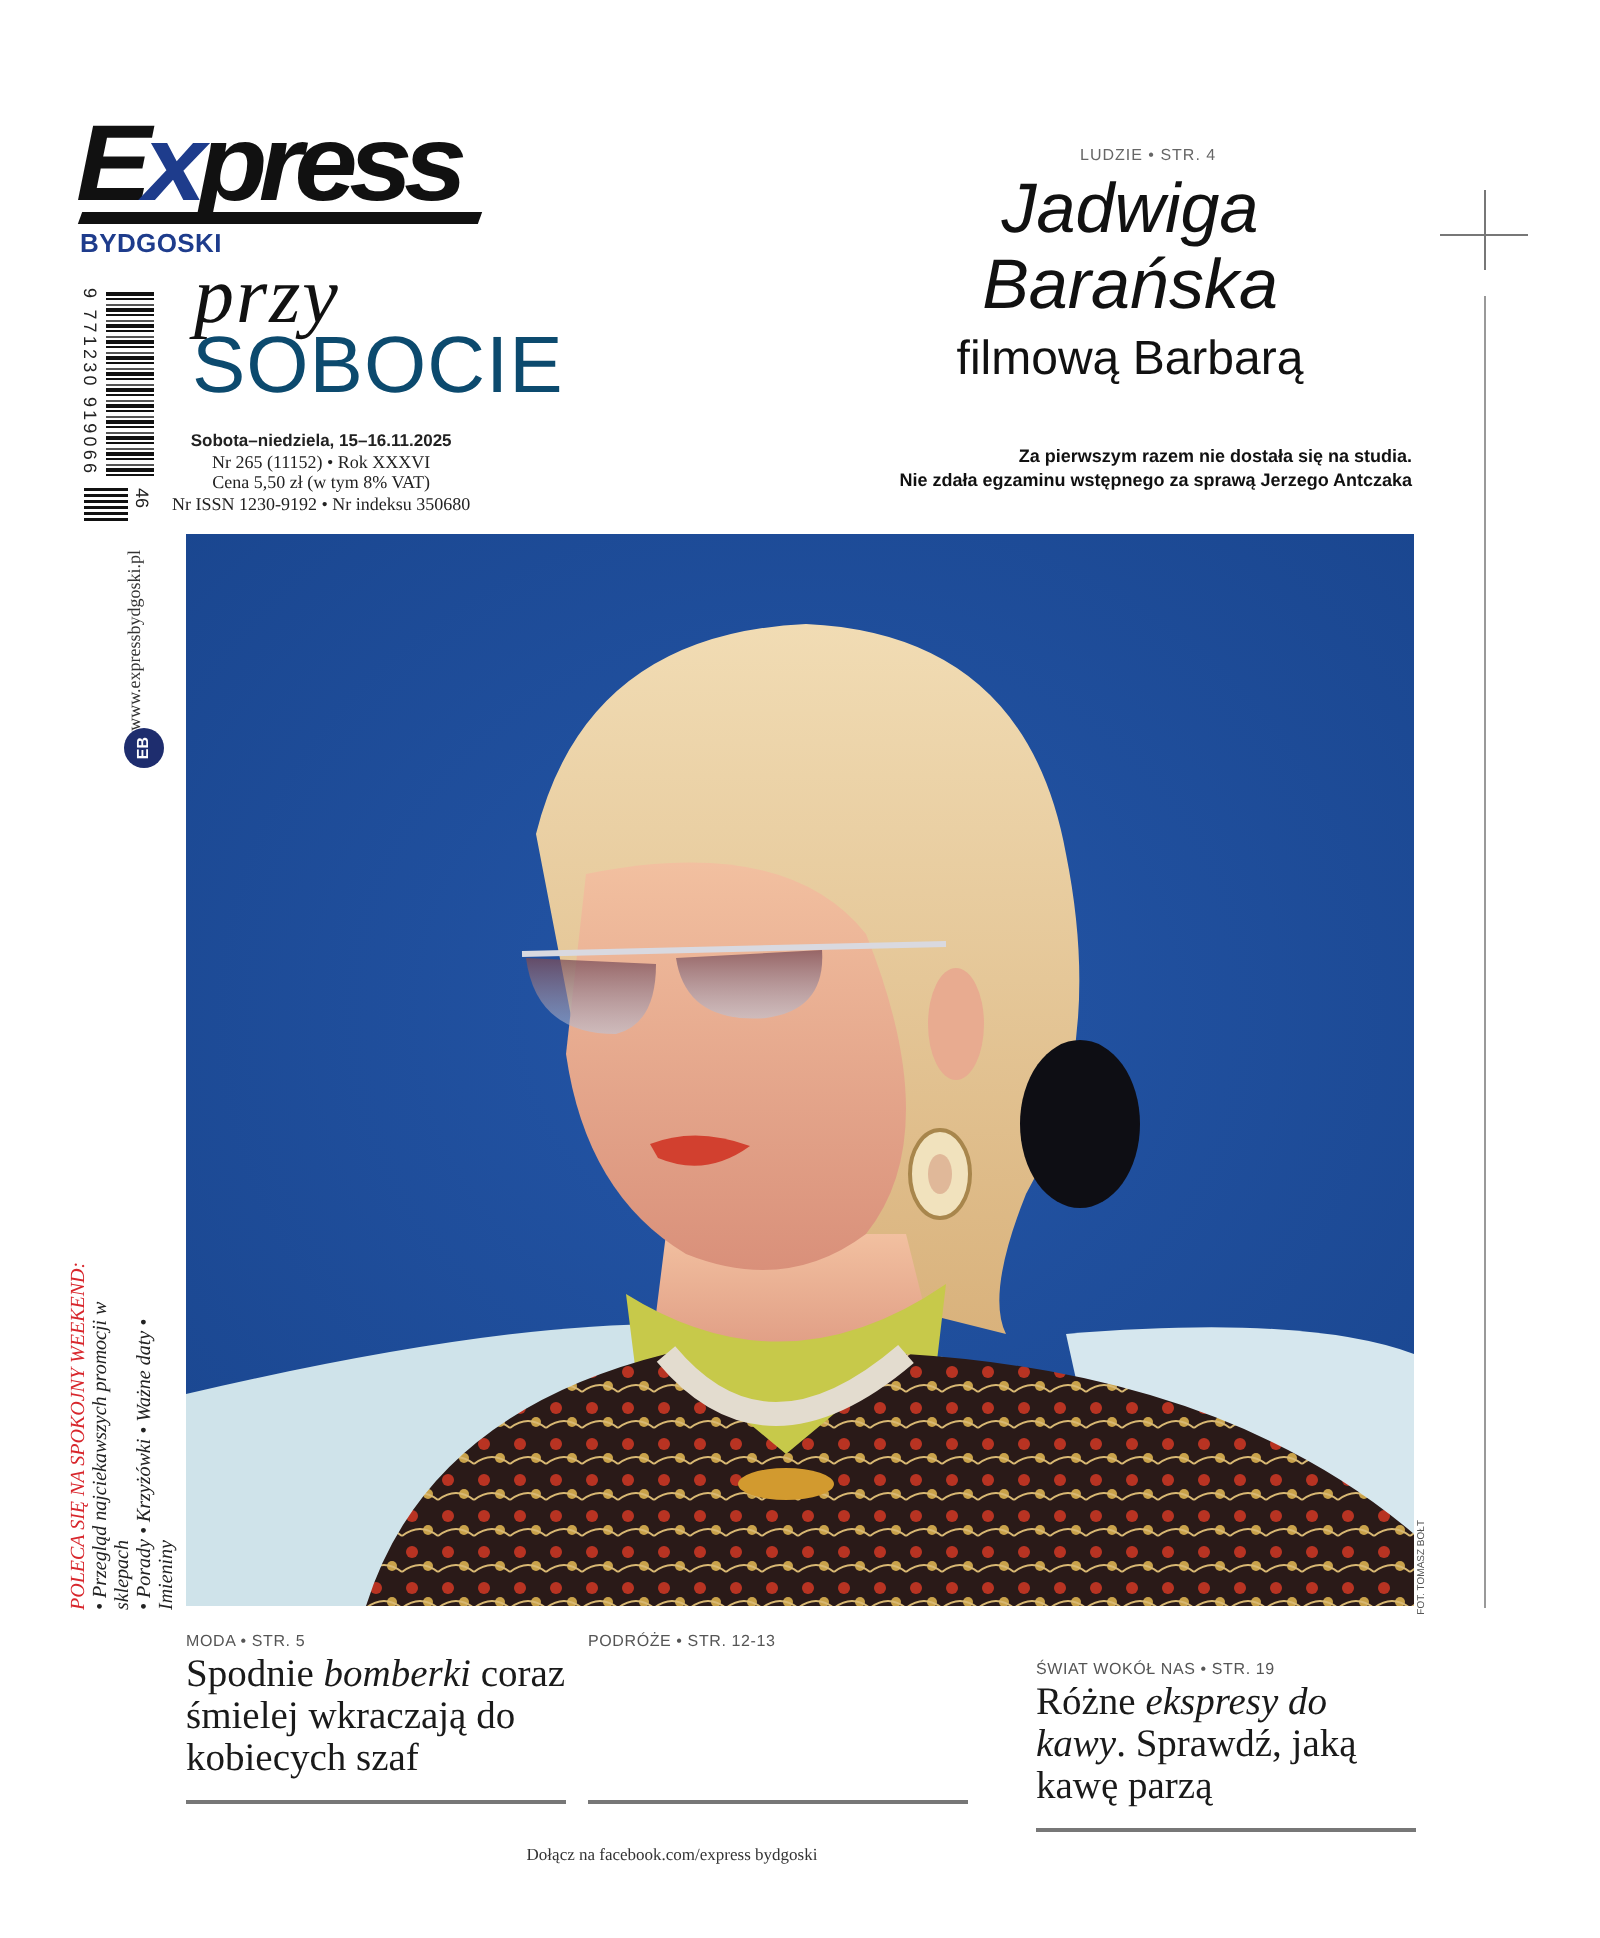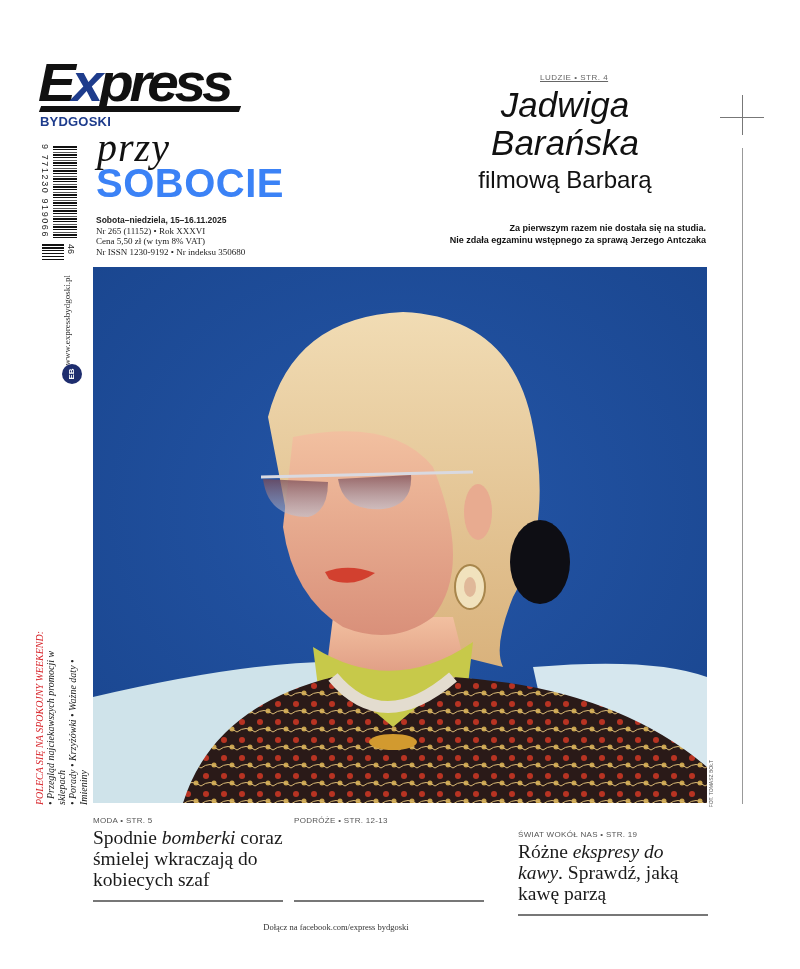--- a/index.html
+++ b/index.html
@@ -8,22 +8,22 @@
 
   
   .logo { left: 38px; top: 58px; width: 205px; height: 72px; }
   .logo-word { position: absolute; left: 0; top: -6px; font-family: "Liberation Sans", sans-serif; font-weight: 900; font-style: italic; font-size: 54px; letter-spacing: -4px; color: #111; transform: scaleX(1.05); transform-origin: left top; line-height: 60px; }
   .logo-word .x { color: #1e3c8c; }
   .logo-underline { position: absolute; left: 2px; top: 48px; width: 200px; height: 6px; background: #111; transform: skewX(-20deg); }
   .logo-city { position: absolute; left: 2px; top: 56px; font-family: "Liberation Sans", sans-serif; font-weight: 700; font-size: 13px; color: #1e3c8c; letter-spacing: 0.2px; }
 
   
   .przy { left: 97px; top: 128px; font-family: "Liberation Serif", serif; font-style: italic; font-size: 40px; color: #111; letter-spacing: 1px; line-height: 40px; }
-  .sobocie { left: 96px; top: 163px; font-family: "Liberation Sans", sans-serif; font-weight: 700; font-size: 40px; color: #3b82f6; letter-spacing: 0.5px; line-height: 40px; }
-  .issue { left: 96px; top: 215px; font-size: 9px; line-height: 10.5px; color: #222; }
+  .sobocie { left: 96px; top: 163px; font-family: "Liberation Sans", sans-serif; font-weight: 400; font-size: 40px; color: #0c4a6e; letter-spacing: 0.5px; line-height: 40px; }
+  .issue { left: 86px; top: 215px; font-size: 9px; line-height: 10.5px; color: #222; text-align: center; }
   .issue .bold { font-family: "Liberation Sans", sans-serif; font-weight: 700; font-size: 8.5px; }
 
   
   .barcode { left: 42px; top: 144px; width: 36px; height: 98px; }
   .barcode-digits { position: absolute; left: -2px; top: 0; width: 10px; height: 98px; }
   .barcode-digits span { display: block; writing-mode: vertical-rl; font-family: "Liberation Sans", sans-serif; font-size: 9px; color: #222; letter-spacing: 1.6px; }
   .bars { position: absolute; left: 11px; top: 2px; width: 24px; height: 94px;
     background: repeating-linear-gradient(180deg, #111 0 2px, #fff 2px 3px, #111 3px 4px, #fff 4px 6px, #555 6px 7px, #fff 7px 8px); }
   .addon { left: 42px; top: 244px; width: 22px; height: 18px;
     background: repeating-linear-gradient(180deg, #111 0 1.5px, #fff 1.5px 3px); }
@@ -32,21 +32,21 @@
   
   .url { left: 62px; top: 275px; writing-mode: vertical-rl; transform: rotate(180deg); font-size: 9px; color: #333; }
   .badge { left: 62px; top: 364px; width: 20px; height: 20px; border-radius: 50%; background: #1e2d6e; }
   .badge span { position: absolute; left: 4px; top: 4px; width: 12px; height: 12px; font-family: "Liberation Sans", sans-serif; font-weight: 700; font-size: 8px; color: #fff; text-align: center; line-height: 12px; transform: rotate(-90deg); }
 
   
   .promo { left: 34px; top: 625px; height: 180px; writing-mode: vertical-rl; transform: rotate(180deg); font-family: "Liberation Serif", serif; font-style: italic; font-size: 10px; line-height: 11px; color: #222; }
   .promo .head { color: #d8262c; }
 
   
-  .kicker-top { left: 540px; top: 73px; font-family: "Liberation Sans", sans-serif; font-size: 8px; color: #666; letter-spacing: 0.5px; text-decoration: underline; }
+  .kicker-top { left: 540px; top: 73px; font-family: "Liberation Sans", sans-serif; font-size: 8px; color: #666; letter-spacing: 0.5px; }
   .headline { left: 430px; top: 86px; width: 270px; text-align: center; font-family: Liberation Sans, sans-serif; color: #111; }
   .headline .l1 { font-style: italic; font-size: 35px; line-height: 38px; display: block; }
   .headline .l2 { font-size: 24px; line-height: 36px; display: block; }
   .deck { left: 420px; top: 222px; width: 286px; text-align: right; font-family: "Liberation Sans", sans-serif; font-weight: 700; font-size: 9px; line-height: 12px; color: #111; }
 
   
   .crop-h { left: 720px; top: 117px; width: 44px; height: 1px; background: #777; }
   .crop-v1 { left: 742px; top: 95px; width: 1px; height: 40px; background: #777; }
   .crop-v2 { left: 742px; top: 148px; width: 1px; height: 656px; background: #999; }
 

